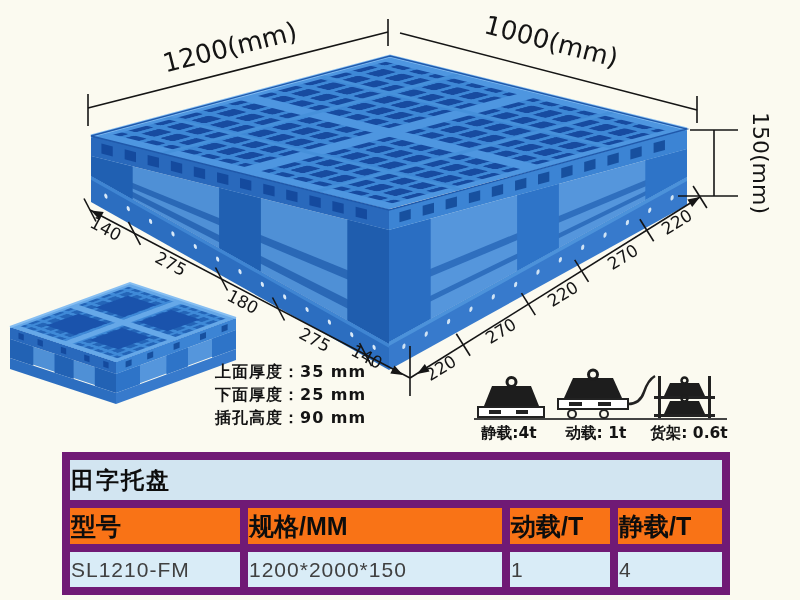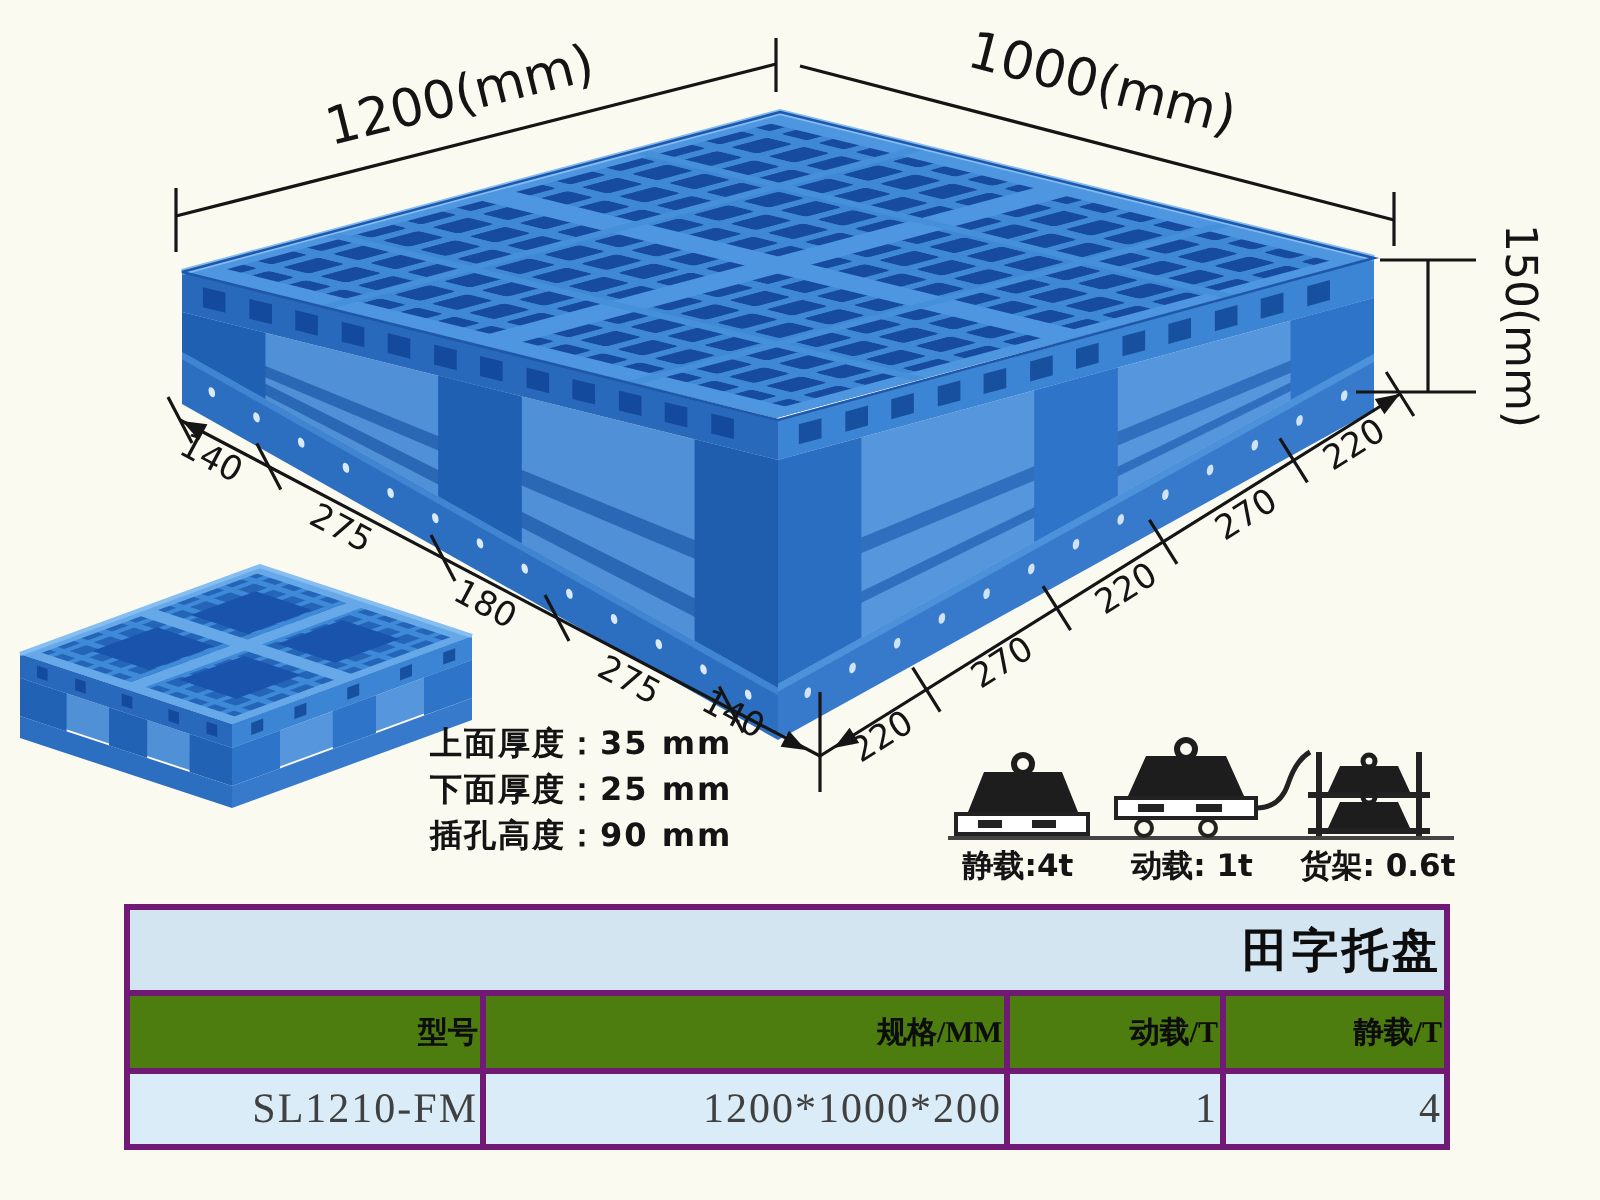--- a/index.html
+++ b/index.html
@@ -14,25 +14,25 @@
   .note-text{font-size:16px;font-weight:600;fill:#141414;letter-spacing:1px;}
   .icon-label{font-size:15.5px;font-weight:700;fill:#141414;}
   .dline{stroke:#151515;stroke-width:1.6;fill:none;}
   .arrow{fill:#151515;}
   
   #spec-table{
     position:absolute;left:62px;top:452px;width:660px;
     border-collapse:collapse;table-layout:fixed;background:#f8f6ea;
   }
   #spec-table td{
-    border:3px solid #701a75;text-align:right;vertical-align:middle;
-    font-family:Liberation Serif, serif;color:#10131f;overflow:hidden;white-space:nowrap;
+    border:8px solid #701a75;text-align:left;vertical-align:middle;
+    font-family:Liberation Sans, sans-serif;color:#10131f;overflow:hidden;white-space:nowrap;
   }
   #spec-table .t-title{background:#d2e5f1;height:38px;font-size:23px;font-weight:700;color:#0d0d0d;letter-spacing:2px;}
-  #spec-table .t-head{background:#4d7c0f;height:34px;font-size:15px;font-weight:700;color:#0d0d0d;margin-top:44px;}
+  #spec-table .t-head{background:#f97316;height:34px;font-size:25px;font-weight:700;color:#0d0d0d;margin-top:44px;}
   #spec-table .t-cell{background:#d9ecf7;height:33px;font-size:21px;font-weight:500;color:#404040;letter-spacing:1px;}
 </style>
 </head>
 <body>
 
 <div id="stage">
 
 <svg id="photo" width="800" height="450" viewBox="0 0 800 450" xmlns="http://www.w3.org/2000/svg">
   <defs>
     <pattern id="cells" patternUnits="userSpaceOnUse" width="0.0625" height="0.0833">
@@ -292,20 +292,20 @@
       <td class="t-title" colspan="4">田字托盘</td>
     </tr>
     <tr>
       <td class="t-head">型号</td>
       <td class="t-head">规格/MM</td>
       <td class="t-head">动载/T</td>
       <td class="t-head">静载/T</td>
     </tr>
     <tr>
       <td class="t-cell">SL1210-FM</td>
-      <td class="t-cell">1200*1000*200</td>
+      <td class="t-cell">1200*2000*150</td>
       <td class="t-cell">1</td>
       <td class="t-cell">4</td>
     </tr>
   </tbody>
 </table>
 
 </div>
 
 </body></html>

